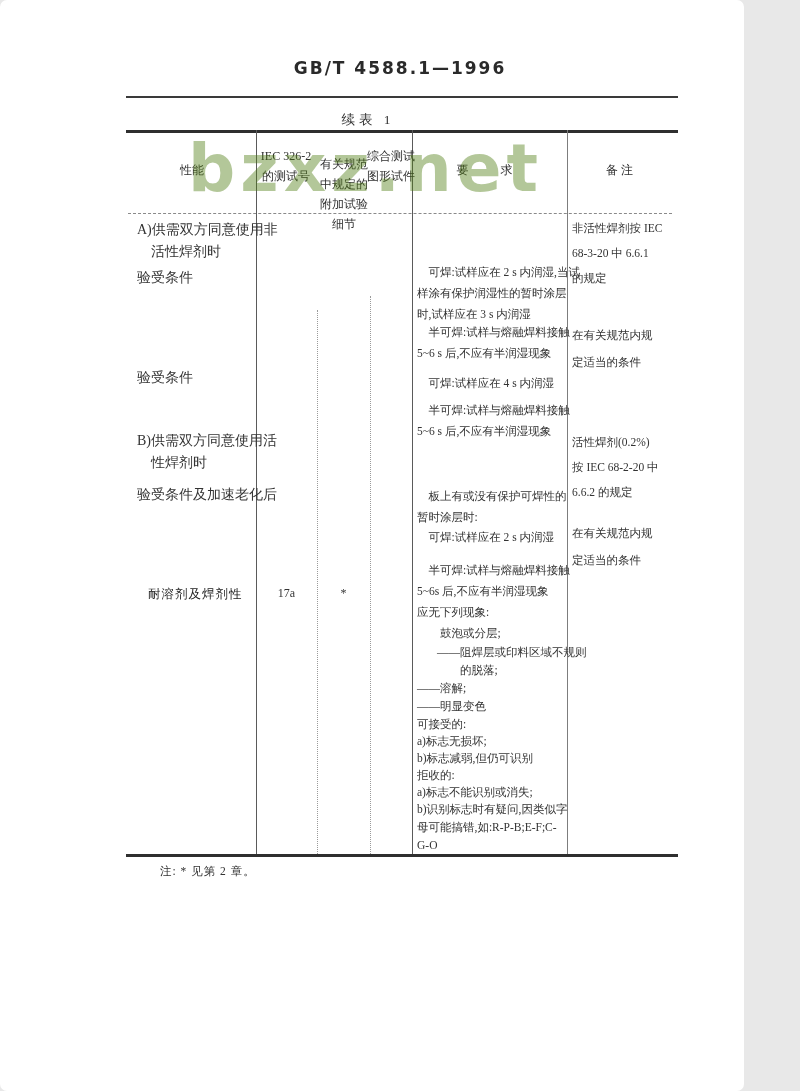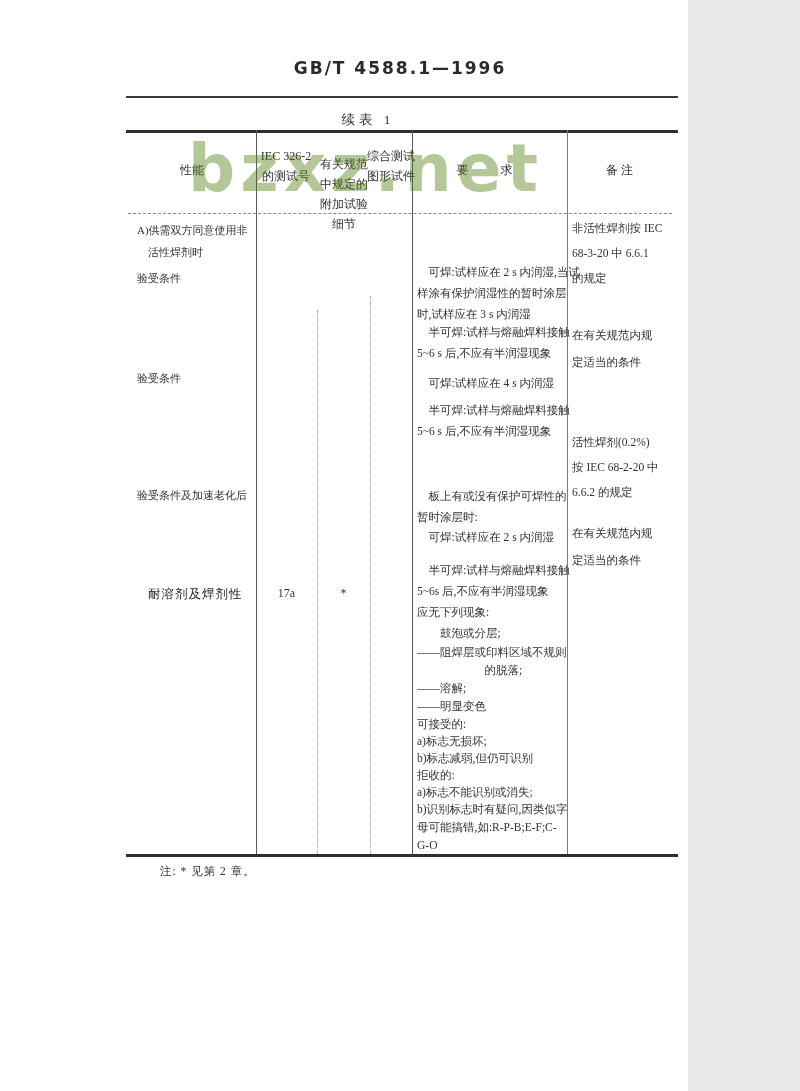--- a/index.html
+++ b/index.html
@@ -1,41 +1,42 @@
 <!DOCTYPE html>
 <html><head>
 <meta charset="utf-8">
 <style>
   html,body{margin:0;padding:0;background:#e8e8e8;}
   .page{
     position:relative;
-    width:688px;height:1091px;
+    width:744px;height:1091px;
     background:#ffffff;
     font-family:"Liberation Serif","DejaVu Serif",serif;
     color:#2e2e2e;
     overflow:hidden;
+    border-radius:7px;
   }
   .abs{position:absolute;}
   .pre{white-space:pre-line;}
   .doc-number{
     left:0;top:58px;width:800px;text-align:center;
     font-family:"DejaVu Sans",sans-serif;
     font-size:17px;font-weight:600;letter-spacing:2px;color:#2a2a2a;
   }
   .table-title{
     left:128px;top:111px;width:480px;text-align:center;
     font-size:13.5px;letter-spacing:4px;color:#333;
   }
   .rule{background:#3a3a3a;}
   .hline-dashed{border-top:1px dashed #8a8a8a;height:0;}
   .vline{width:0;border-left:1px solid #5a5a5a;}
   .vline-light{width:0;border-left:1px solid #7d7d7d;}
   .vline-dot{width:0;border-left:1px dotted #9a9a9a;}
   .hcell{font-size:12px;color:#2f2f2f;text-align:center;line-height:20px;}
-  .perf{font-size:11px;line-height:22px;color:#333;}
+  .perf{font-size:14px;line-height:22px;color:#333;}
   .perf-bold{font-size:12.5px;font-weight:normal;color:#222;letter-spacing:1px;}
   .cellc{font-size:12px;text-align:center;color:#333;}
   .req{font-size:11.5px;line-height:21px;color:#333;}
   .req-tight{font-size:11.5px;line-height:18px;color:#333;}
   .rem{font-size:11.5px;line-height:25px;color:#333;}
   .footnote{font-size:11.5px;color:#333;letter-spacing:1px;}
   .watermark{
     left:188px;top:130px;
     font-family:"DejaVu Sans",sans-serif;
     font-weight:bold;font-size:66px;letter-spacing:5px;
@@ -71,20 +72,22 @@
 细节</div>
   <div class="abs hcell pre" style="left:366px;top:146px;width:50px;">综合测试
 图形试件</div>
   <div class="abs hcell" style="left:412px;top:160px;width:155px;letter-spacing:10px;">要　求</div>
   <div class="abs hcell" style="left:567px;top:160px;width:105px;">备 注</div>
 
   <div class="abs perf pre" style="left:137px;top:219px;">A)供需双方同意使用非
 　活性焊剂时</div>
   <div class="abs perf" style="left:137px;top:267px;">验受条件</div>
   <div class="abs perf" style="left:137px;top:367px;">验受条件</div>
+  <div class="abs perf pre" style="left:137px;top:430px;">B)供需双方同意使用活
+　性焊剂时</div>
   <div class="abs perf" style="left:137px;top:484px;">验受条件及加速老化后</div>
   <div class="abs perf-bold" style="left:148px;top:586px;">耐溶剂及焊剂性</div>
 
   <div class="abs cellc" style="left:256px;top:586px;width:61px;">17a</div>
   <div class="abs cellc" style="left:317px;top:586px;width:53px;">*</div>
 
   <div class="abs req pre" style="left:417px;top:262px;">　可焊:试样应在 2 s 内润湿,当试
 样涂有保护润湿性的暂时涂层
 时,试样应在 3 s 内润湿</div>
   <div class="abs req pre" style="left:417px;top:322px;">　半可焊:试样与熔融焊料接触
@@ -92,21 +95,21 @@
   <div class="abs req pre" style="left:417px;top:373px;">　可焊:试样应在 4 s 内润湿</div>
   <div class="abs req pre" style="left:417px;top:400px;">　半可焊:试样与熔融焊料接触
 5~6 s 后,不应有半润湿现象</div>
   <div class="abs req pre" style="left:417px;top:486px;">　板上有或没有保护可焊性的
 暂时涂层时:</div>
   <div class="abs req pre" style="left:417px;top:527px;">　可焊:试样应在 2 s 内润湿</div>
   <div class="abs req pre" style="left:417px;top:560px;">　半可焊:试样与熔融焊料接触
 5~6s 后,不应有半润湿现象
 应无下列现象:</div>
   <div class="abs req-tight pre" style="left:417px;top:624px;">　　鼓泡或分层;</div>
-  <div class="abs req-tight pre" style="left:417px;top:643px;text-align:center;">——阻焊层或印料区域不规则
+  <div class="abs req-tight pre" style="left:437px;top:643px;">——阻焊层或印料区域不规则
 　　的脱落;</div>
   <div class="abs req-tight" style="left:417px;top:679px;">——溶解;</div>
   <div class="abs req-tight" style="left:417px;top:697px;">——明显变色</div>
   <div class="abs req-tight" style="left:417px;top:715px;">可接受的:</div>
   <div class="abs req-tight" style="left:417px;top:732px;">a)标志无损坏;</div>
   <div class="abs req-tight" style="left:417px;top:749px;">b)标志减弱,但仍可识别</div>
   <div class="abs req-tight" style="left:417px;top:766px;">拒收的:</div>
   <div class="abs req-tight" style="left:417px;top:783px;">a)标志不能识别或消失;</div>
   <div class="abs req-tight pre" style="left:417px;top:800px;">b)识别标志时有疑问,因类似字
 母可能搞错,如:R-P-B;E-F;C-

